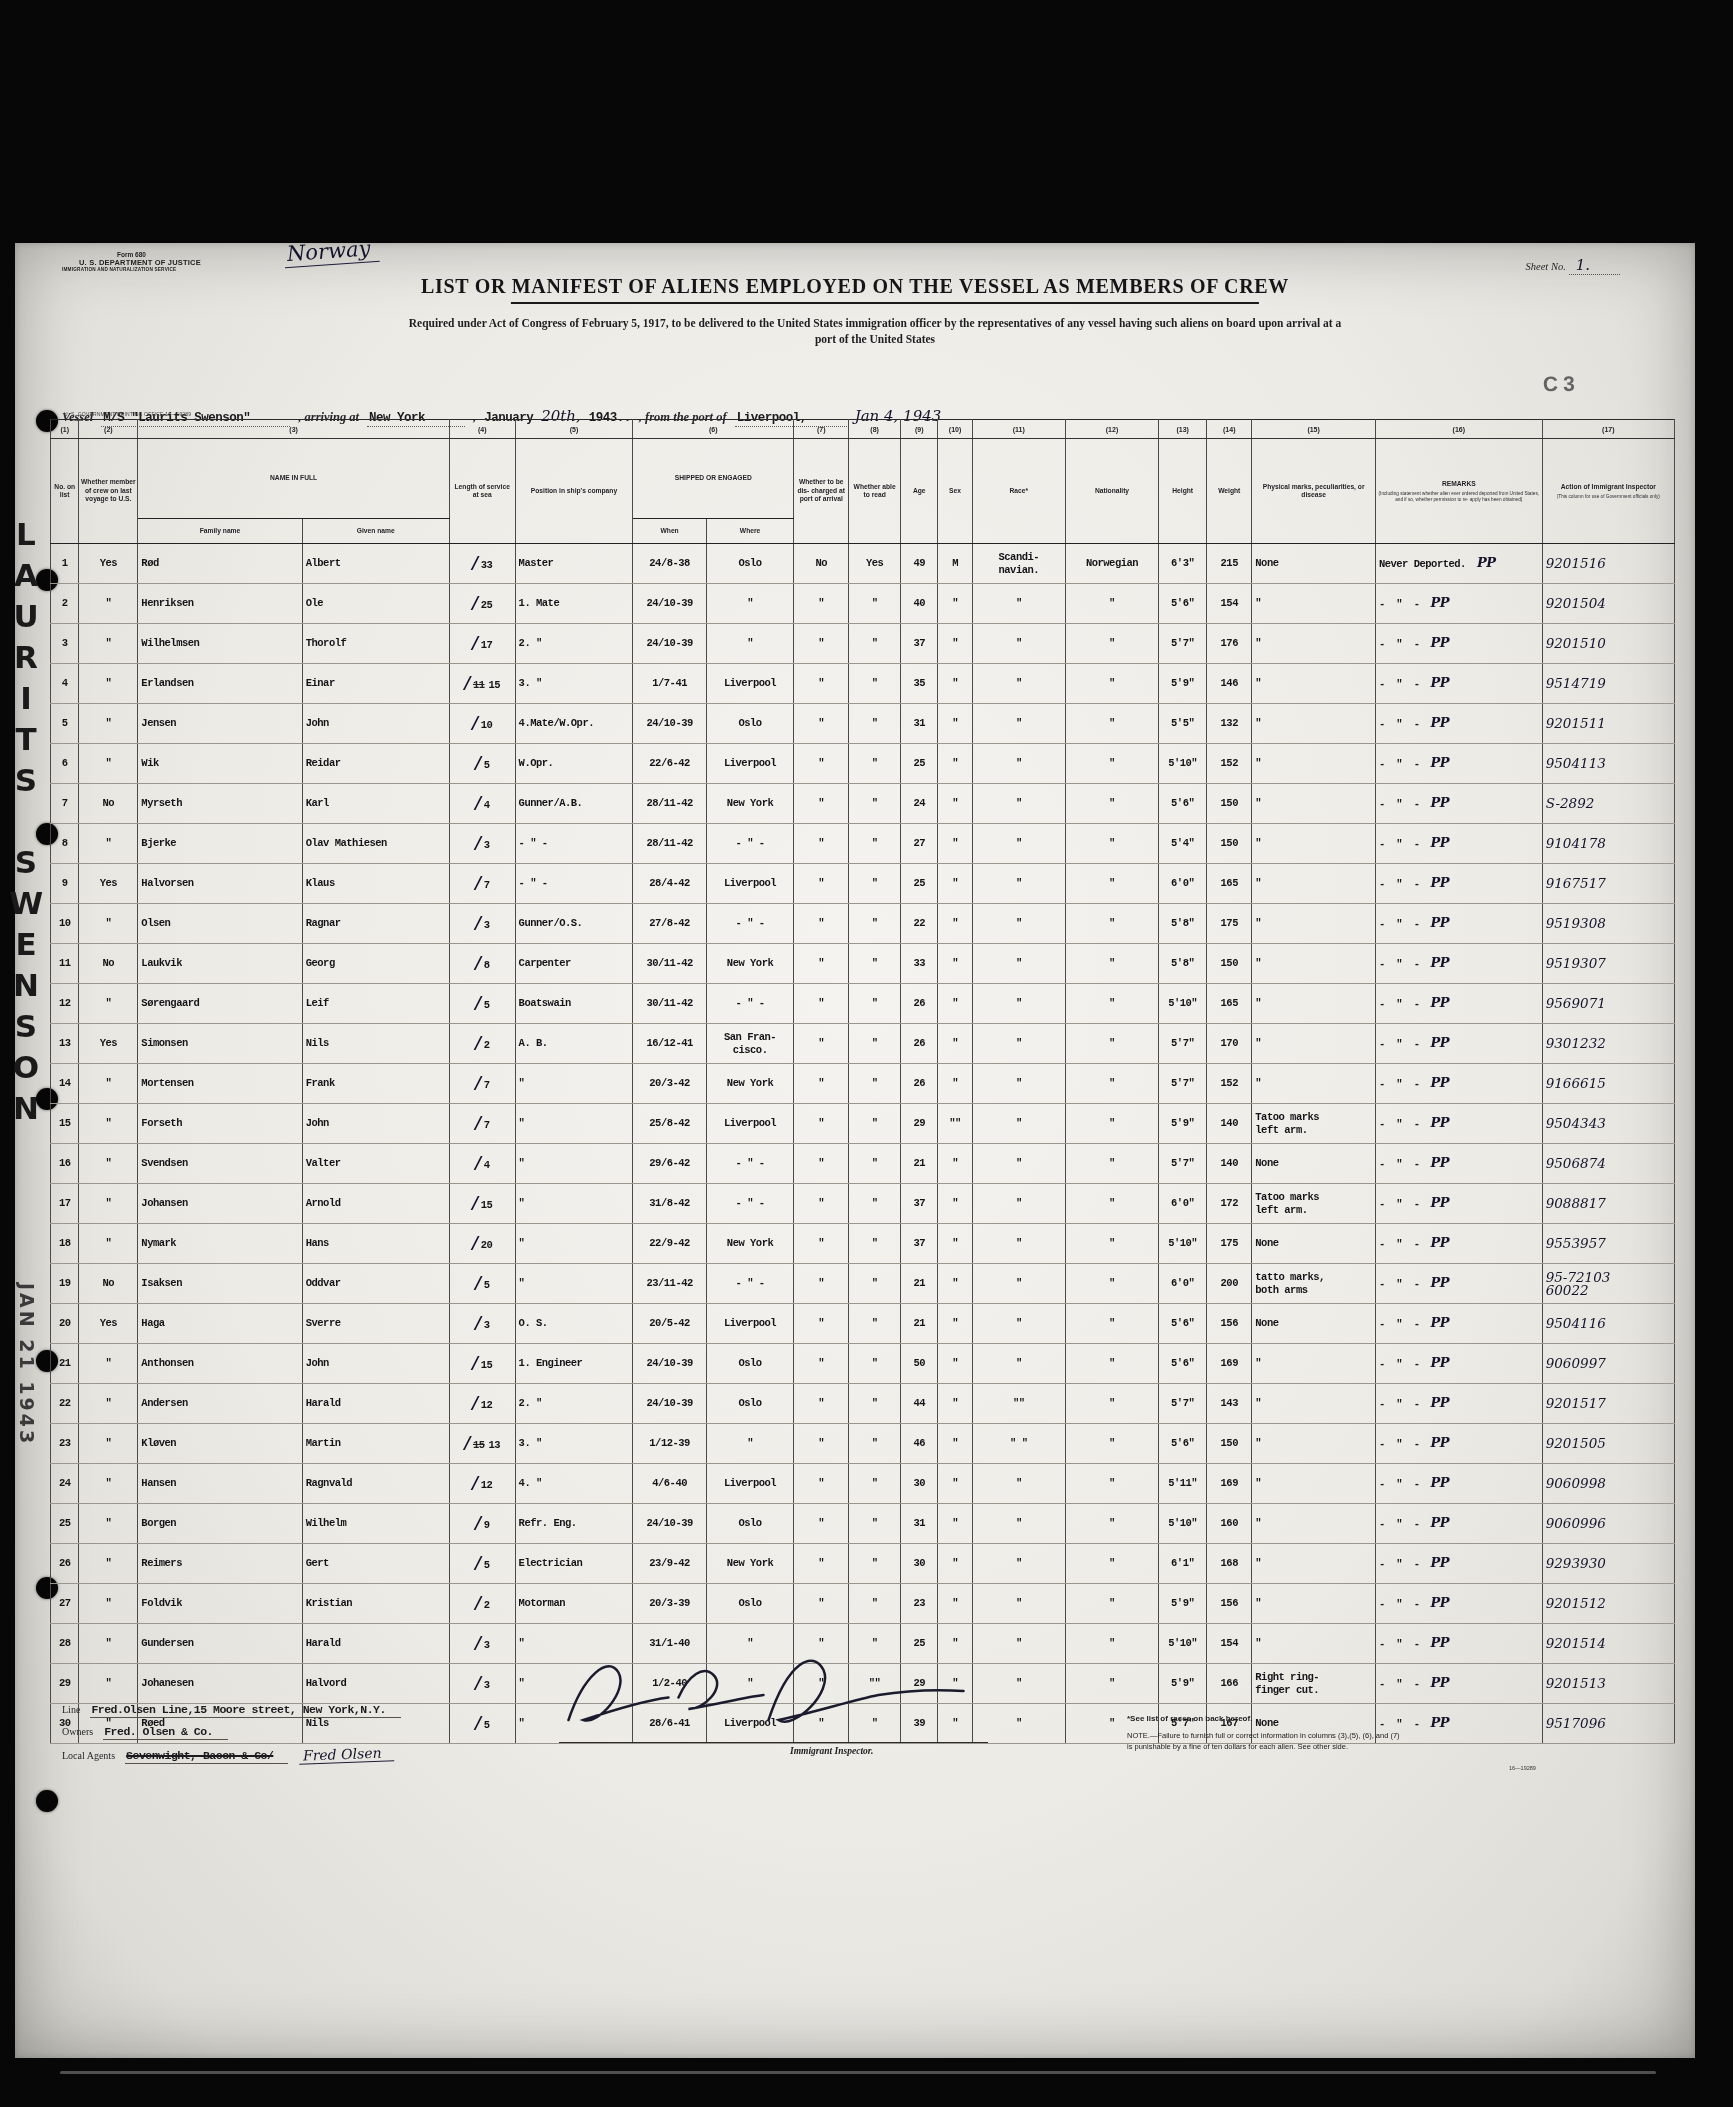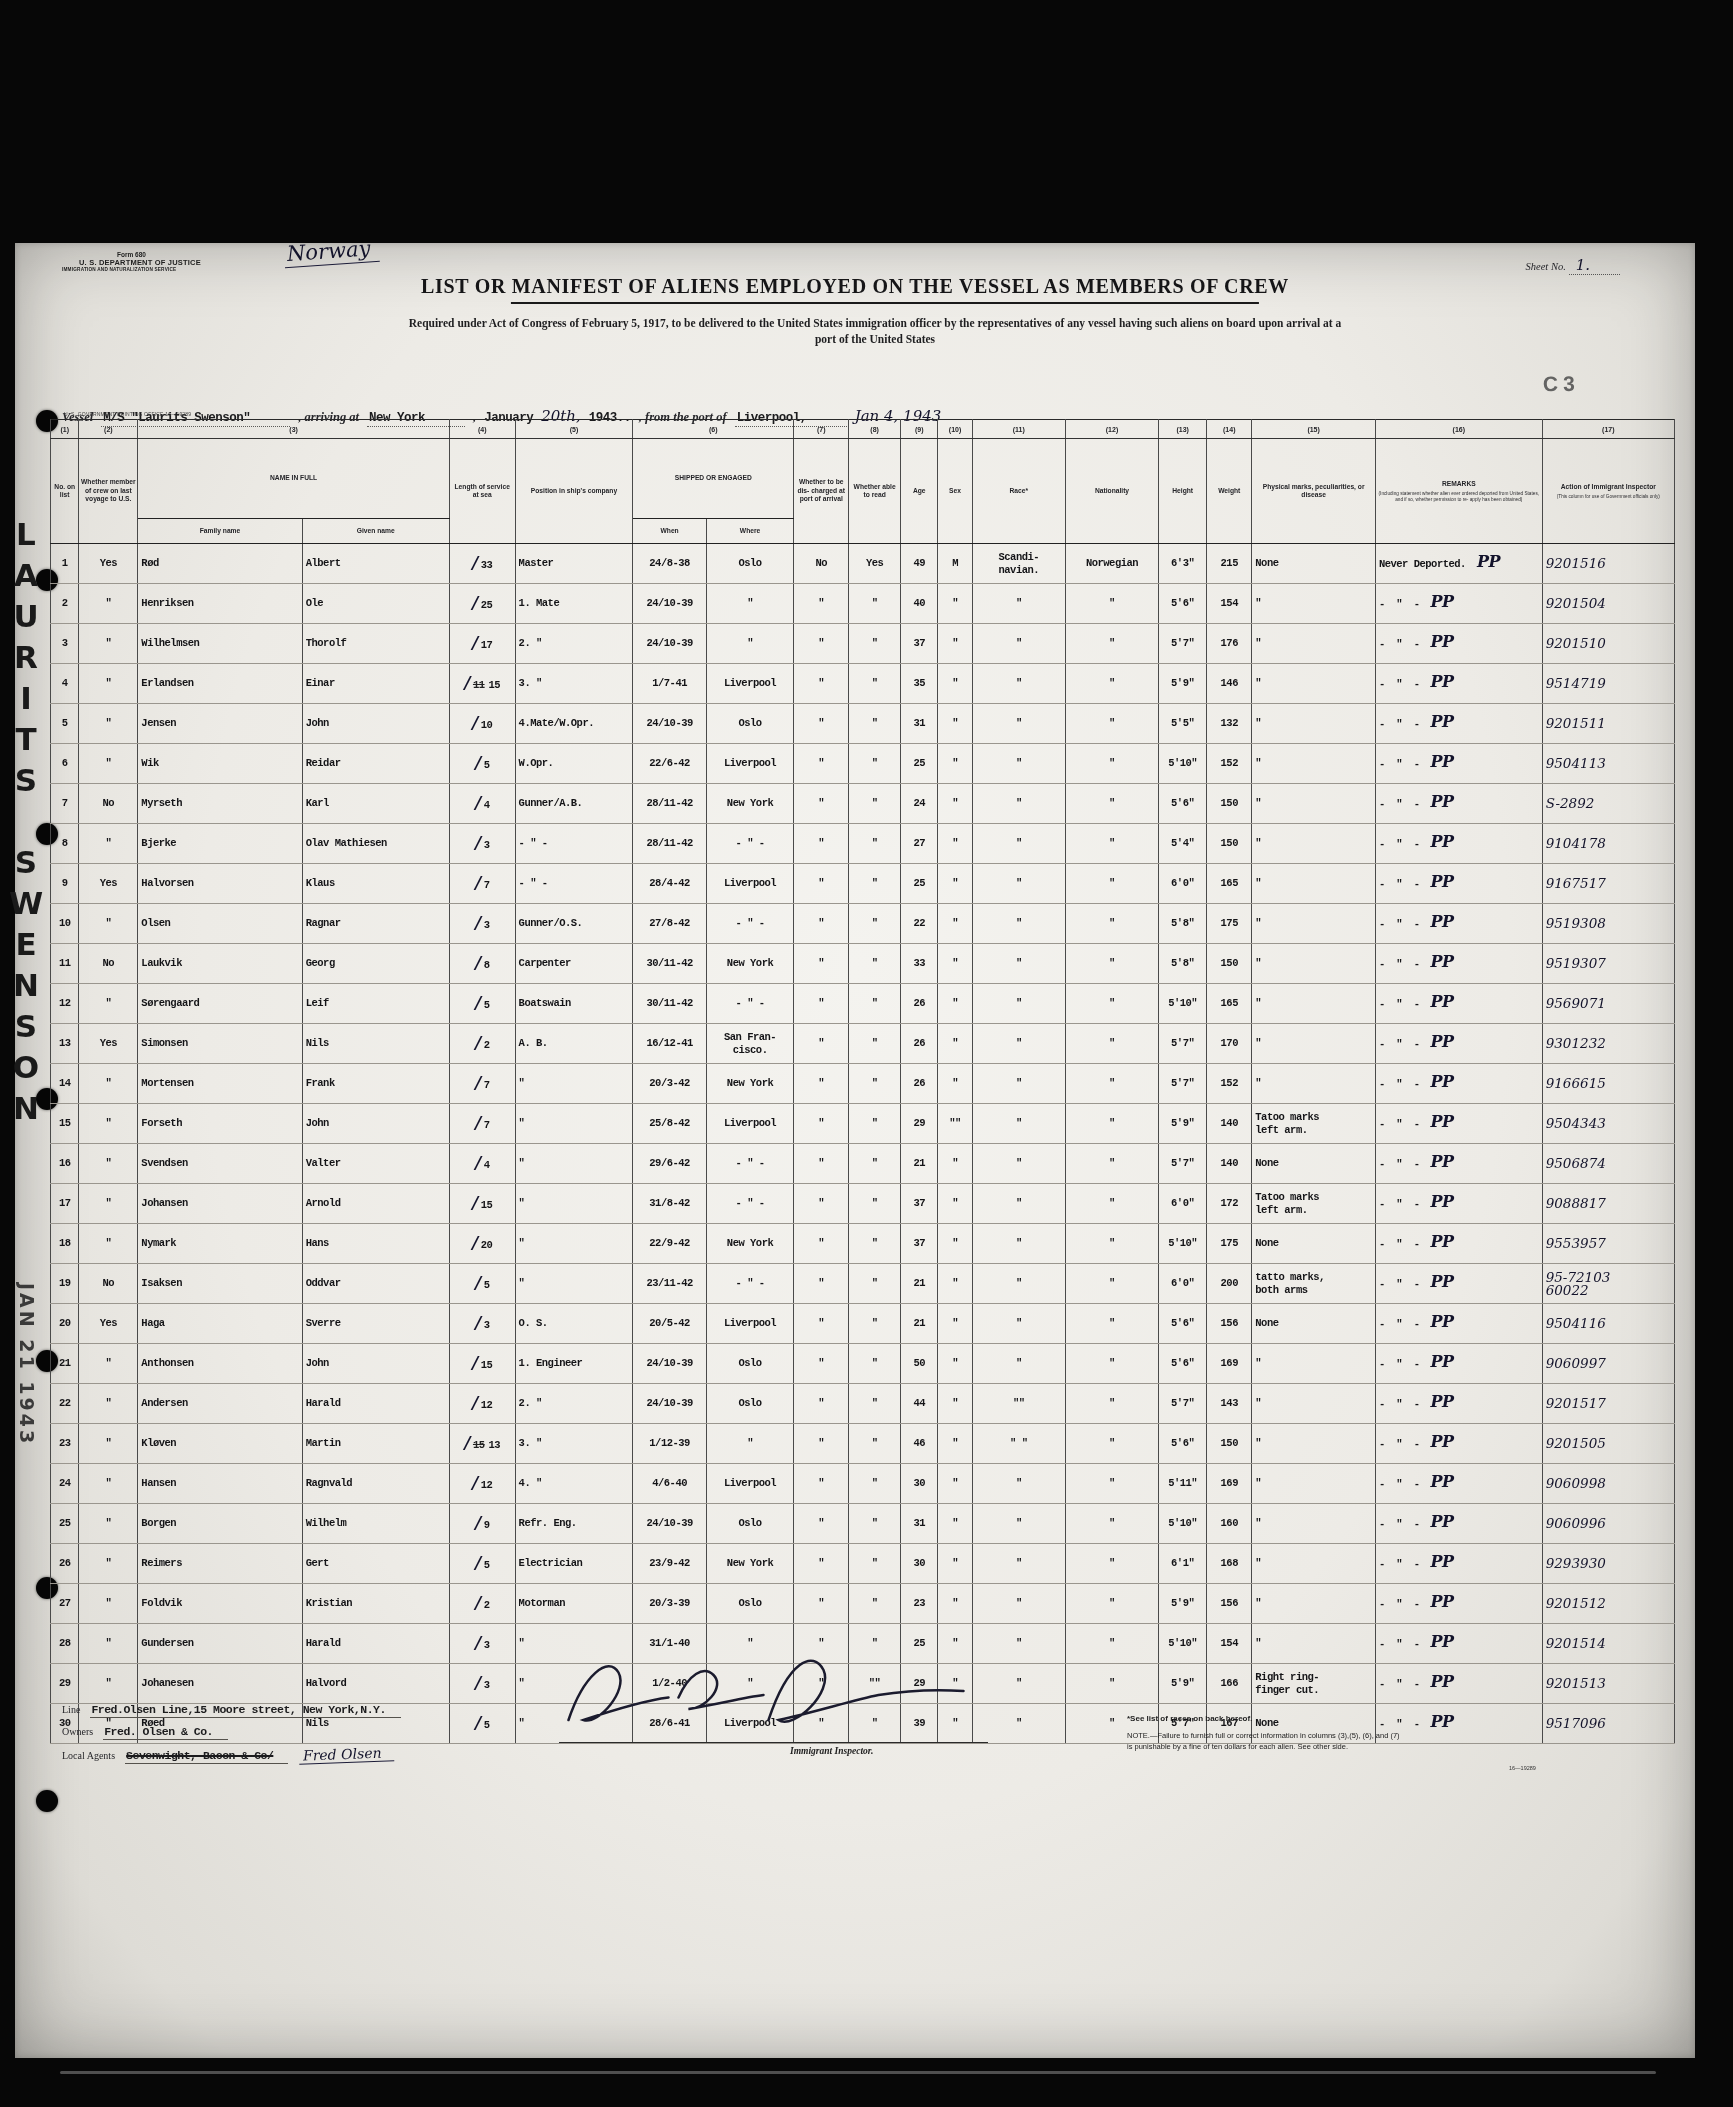--- a/index.html
+++ b/index.html
@@ -88,21 +88,21 @@
     height:37px;vertical-align:middle;text-align:center;padding:1px 3px;
     font:bold 10.5px/12.5px "Liberation Mono",monospace;letter-spacing:-0.5px;color:#141417;
     border-bottom:0.5px solid #9a968e;white-space:pre-line;
   }
   .manifest tbody td.left{text-align:left;}
   .manifest tbody td.svc{text-align:center;white-space:nowrap;}
   .manifest tbody td .check{font-size:17px;margin-right:3px;font-style:italic;}
   .manifest tbody td .struck{margin-right:4px;color:#222;}
   .manifest tbody td.rem{text-align:left;}
   .remark-text{white-space:pre;}
-  .pp{font-size:16px;margin-left:11px;font-weight:bold;text-align:right;}
+  .pp{font-size:13px;margin-left:11px;font-weight:bold;text-align:right;}
   .manifest tbody td.act{font-family:"DejaVu Serif",serif;font-style:italic;font-size:13.5px;
     font-weight:normal;letter-spacing:0;text-align:left;color:#13132b;}
   
   .foot-row{position:absolute;font-size:11px;white-space:nowrap;}
   .foot-label{font:10px "Liberation Serif",serif;margin-right:7px;}
   .foot-typed{font:bold 11.5px "Liberation Mono",monospace;letter-spacing:-0.5px;border-bottom:0.5px solid #55524c;padding:0 15px 1px 1px;text-align:right;}
   .strike{text-decoration:line-through;text-decoration-thickness:1.5px;}
   .agents-hand{font-size:14px;margin-left:8px;border-bottom:1px solid #1c1c38;padding:0 12px 0 4px;transform:rotate(-2deg);display:inline-block;}
   .sig-area{position:absolute;left:514px;top:1402px;width:479px;height:100px;}
   .sig-line{position:absolute;left:544px;top:1499px;width:429px;height:1px;background:#2a2a2a;}

